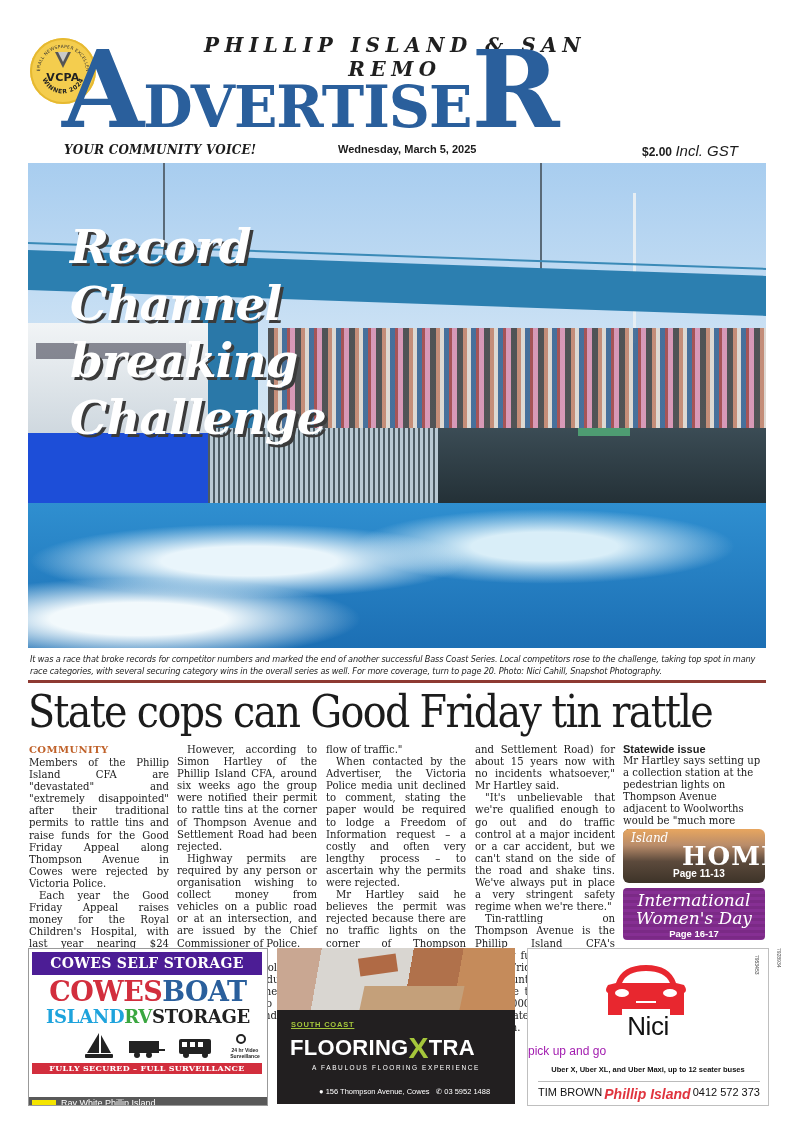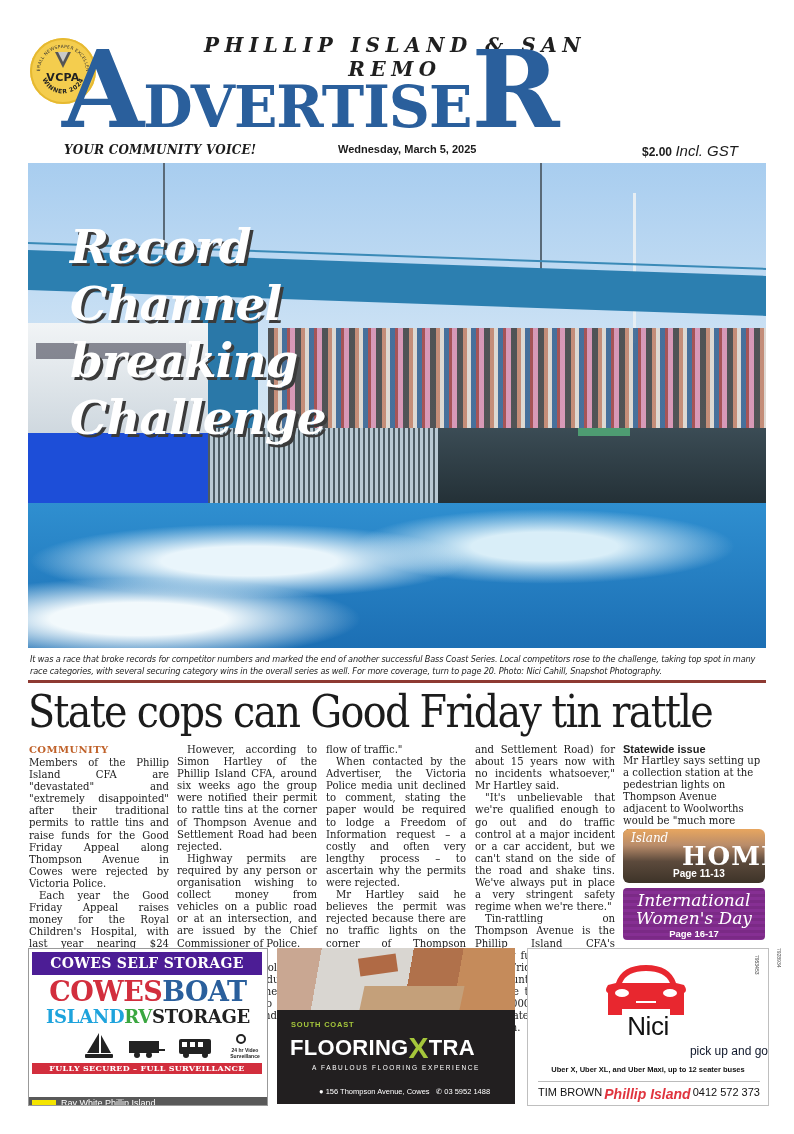--- a/index.html
+++ b/index.html
@@ -73,30 +73,30 @@
   .ad1 .icons { position:absolute; left:50px; top:82px; width:190px; height:30px; }
   .ad1 .botbar { position:absolute; left:3px; top:114px; width:230px; height:11px; background:#d22e3d; color:#fff; font:bold 8px "DejaVu Serif", serif; text-align:center; line-height:11px; letter-spacing:0.3px; }
   .ad1 .rw { position:absolute; left:0; top:128px; width:238px; height:28px; background:#595959; color:#fff; font:9px "Liberation Sans", sans-serif; line-height:10px;margin-top:20px; }
   .ad1 .rw .logo { position:absolute; left:3px; top:3px; width:24px; height:24px; background:#f5e500; color:#333; font:bold 4px "Liberation Sans", sans-serif; text-align:center; line-height:40px; }
   .ad1 .rw .txt { position:absolute; left:32px; top:1px; }
 
   .ad2 { left:277px; top:948px; width:238px; height:156px; overflow:hidden; background:#221f20; }
   .ad2 .photo { position:absolute; left:0; top:0; width:238px; height:62px; background:linear-gradient(100deg, #c9a792 0 18%, #d9d6d1 18% 55%, #b0714b 55% 75%, #c58b5b 75% 100%); }
   .ad2 .tile1 { position:absolute; left:82px; top:8px; width:38px; height:18px; background:#b06a45; transform:rotate(-8deg); }
   .ad2 .tile2 { position:absolute; left:85px; top:38px; width:100px; height:24px; background:#c4a07a; transform:skewX(-12deg); }
-  .ad2 .south { position:absolute; left:14px; top:72px; font:bold 7.5px "Liberation Sans", sans-serif; color:#a5c63b; letter-spacing:0.8px; }
+  .ad2 .south { position:absolute; left:14px; top:72px; font:bold 7.5px "Liberation Sans", sans-serif; color:#a5c63b; letter-spacing:0.8px;text-decoration:underline; }
   .ad2 .brand { position:absolute; left:13px; top:80px; font:bold 22px "Liberation Sans", sans-serif; color:#fff; letter-spacing:0.3px; }
   .ad2 .brand .x { color:#a5c63b; font-size:30px; position:relative; top:3px; }
   .ad2 .tag { position:absolute; left:0; width:238px; top:116px; text-align:center; font:6.5px "Liberation Sans", sans-serif; color:#fff; letter-spacing:1.6px; }
   .ad2 .addr { position:absolute; left:42px; top:139px; font:7.5px "Liberation Sans", sans-serif; color:#fff; }
 
   .ad3 { left:527px; top:948px; width:240px; height:156px; border:1px solid #bfbfbf; background:#fff; overflow:hidden; }
   .ad3 .car { position:absolute; left:72px; top:12px; width:92px; height:58px; }
   .ad3 .uber { position:absolute; left:0; width:240px; top:62px; text-align:center; font:26px "Liberation Sans", sans-serif; color:#111; letter-spacing:-0.5px; }
-  .ad3 .pick { position:absolute; left:0; width:240px; top:95px; text-align:right; font:12px "Liberation Sans", sans-serif; color:#0f172a; }
+  .ad3 .pick { position:absolute; left:0; width:240px; top:95px; text-align:left; font:12px "Liberation Sans", sans-serif; color:#a21caf; }
   .ad3 .serv { position:absolute; left:0; width:240px; top:116px; text-align:center; font:bold 7.5px "Liberation Sans", sans-serif; color:#111; }
   .ad3 .line { position:absolute; left:10px; width:222px; top:132px; height:1px; background:#bbb; }
   .ad3 .foot { position:absolute; left:10px; width:222px; top:137px; font:11px "Liberation Sans", sans-serif; color:#111; display:flex; justify-content:space-between; }
   .ad3 .foot .pi { color:#e0343e; font-style:italic; font-weight:bold; font-size:14px; }
   .ad3 .vert { position:absolute; left:226px; top:6px; font:5px "Liberation Sans", sans-serif; color:#444; writing-mode:vertical-rl; }
   .sidecode { left:776px; top:948px; font:5px "Liberation Sans", sans-serif; color:#555; writing-mode:vertical-rl; }
 </style>
 </head>
 <body>
 

